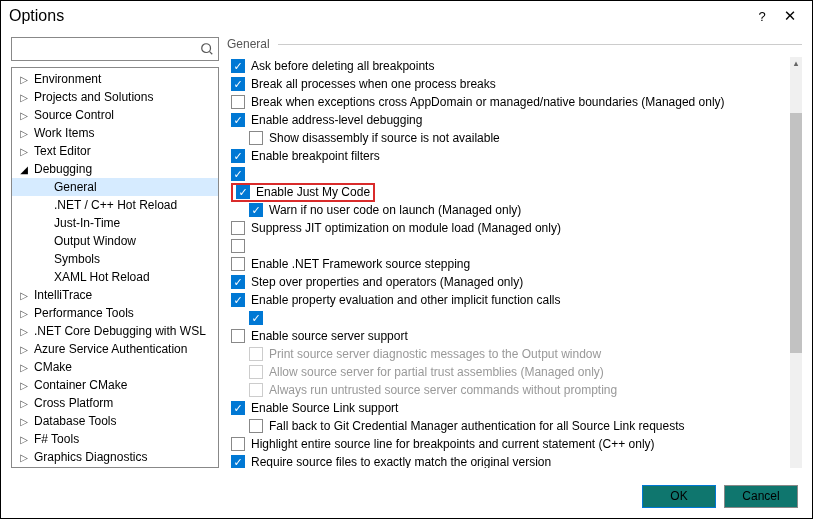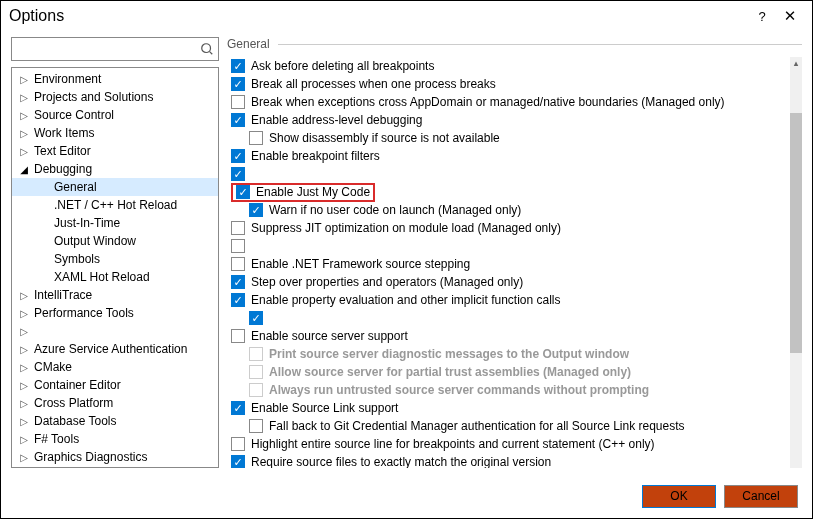--- a/index.html
+++ b/index.html
@@ -28,24 +28,24 @@
 .scrollbar-track { position: absolute; right: 0; top: 0; bottom: 0; width: 12px; background: #f0f0f0; }
 .scrollbar-thumb { position: absolute; right: 0; top: 56px; width: 12px; height: 240px; background: #c2c2c2; }
 .scrollbar-arrow { position: absolute; right: 0; width: 12px; height: 12px; display: flex; align-items: center; justify-content: center; font-size: 9px; color: #666; }
 .scrollbar-arrow.up { top: 0; }
 .opt-row { display: flex; align-items: center; height: 18px; gap: 6px; }
 .opt-row.i1 { padding-left: 4px; }
 .opt-row.i2 { padding-left: 22px; }
 .cb { width: 14px; height: 14px; border: 1px solid #888; display: inline-flex; align-items: center; justify-content: center; font-size: 11px; background: #fff; }
 .cb.checked { background: #0078d4; border-color: #0078d4; color: #fff; }
 .cb.disabled { border-color: #ccc; }
-.opt-row.disabled { color: #999; font-weight: bold; }
+.opt-row.disabled { color: #999; }
 .highlight { border: 2px solid #d92b2b; padding: 0 3px; display: inline-flex; align-items: center; gap: 6px; height: 19px; }
 .footer { height: 44px; display: flex; align-items: center; justify-content: flex-end; gap: 8px; padding-right: 14px; border-top: 0; }
-.btn { min-width: 74px; height: 23px; border: 1px solid #888; background: #c2410c; font-size: 12px; cursor: default; }
+.btn { min-width: 74px; height: 23px; border: 1px solid #888; background: #0f766e; font-size: 12px; cursor: default; }
 .btn.primary { border: 1px solid #0078d4; }
 .settings-container { position: relative; height: 100%; }
 </style>
 </head>
 <body>
 
 <div class="dialog">
   <div class="titlebar">
     <div class="titlebar-title">Options</div>
     <div class="titlebar-btn">?</div>
@@ -109,32 +109,33 @@
           <div class="tree-item">
             <span class="expander">▷</span>
             <span class="tree-label">IntelliTrace</span>
           </div>
           <div class="tree-item">
             <span class="expander">▷</span>
             <span class="tree-label">Performance Tools</span>
           </div>
           <div class="tree-item">
             <span class="expander">▷</span>
+            <span class="tree-label">.NET Core Debugging with WSL</span>
           </div>
           <div class="tree-item">
             <span class="expander">▷</span>
             <span class="tree-label">Azure Service Authentication</span>
           </div>
           <div class="tree-item">
             <span class="expander">▷</span>
             <span class="tree-label">CMake</span>
           </div>
           <div class="tree-item">
             <span class="expander">▷</span>
-            <span class="tree-label">Container Editor</span>
+            <span class="tree-label">Container CMake</span>
           </div>
           <div class="tree-item">
             <span class="expander">▷</span>
             <span class="tree-label">Cross Platform</span>
           </div>
           <div class="tree-item">
             <span class="expander">▷</span>
             <span class="tree-label">Database Tools</span>
           </div>
           <div class="tree-item">

